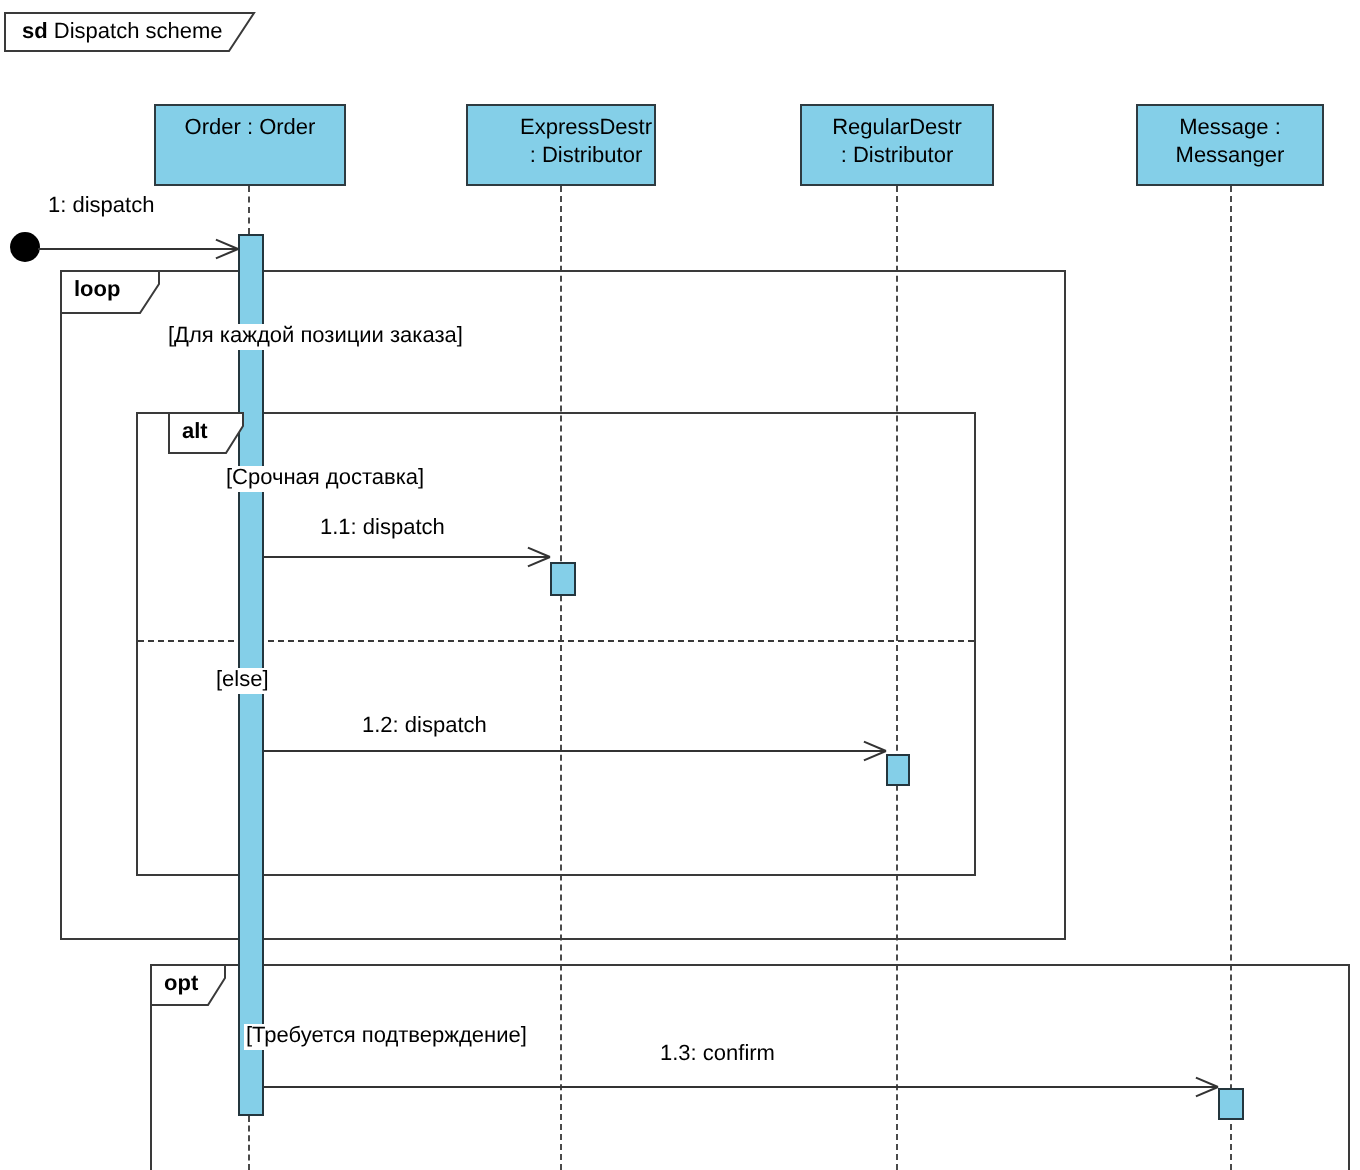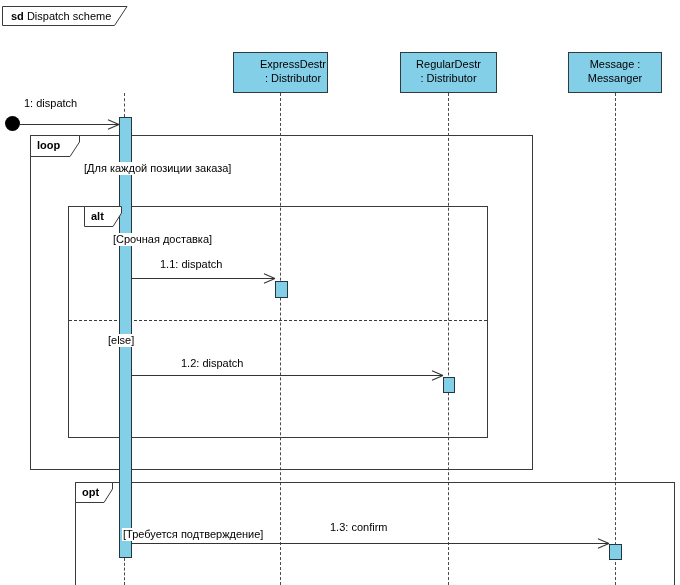--- a/index.html
+++ b/index.html
@@ -78,22 +78,26 @@
   <div class="frag-label" style="left:75px;top:482px;width:38px;height:21px;">
     <svg width="38" height="21" viewBox="0 0 38 21">
       <path d="M0.5,0.5 H37.5 V7 L29,20.5 H0.5 Z" fill="#ffffff" stroke="#3a3a3a" stroke-width="1"></path>
     </svg>
     <span class="op">opt</span>
   </div>
 
   <div class="lbl guard" style="left:83px;top:162px;">[Для каждой позиции заказа]</div>
   <div class="lbl guard" style="left:112px;top:233px;">[Срочная доставка]</div>
   <div class="lbl guard" style="left:107px;top:334px;">[else]</div>
-  <div class="lbl guard" style="left:122px;top:512px;margin-top:16px;">[Требуется подтверждение]</div>
+  <div class="lbl guard" style="left:122px;top:512px;">[Требуется подтверждение]</div>
 
+  <div class="head" style="left:77px;width:96px;">
+    <span>Order : Order</span>
+    <span></span>
+  </div>
   <div class="head" style="left:233px;width:95px;padding-left:25px;">
     <span>ExpressDestr</span>
     <span>: Distributor</span>
   </div>
   <div class="head" style="left:400px;width:97px;">
     <span>RegularDestr</span>
     <span>: Distributor</span>
   </div>
   <div class="head" style="left:568px;width:94px;">
     <span>Message :</span>

